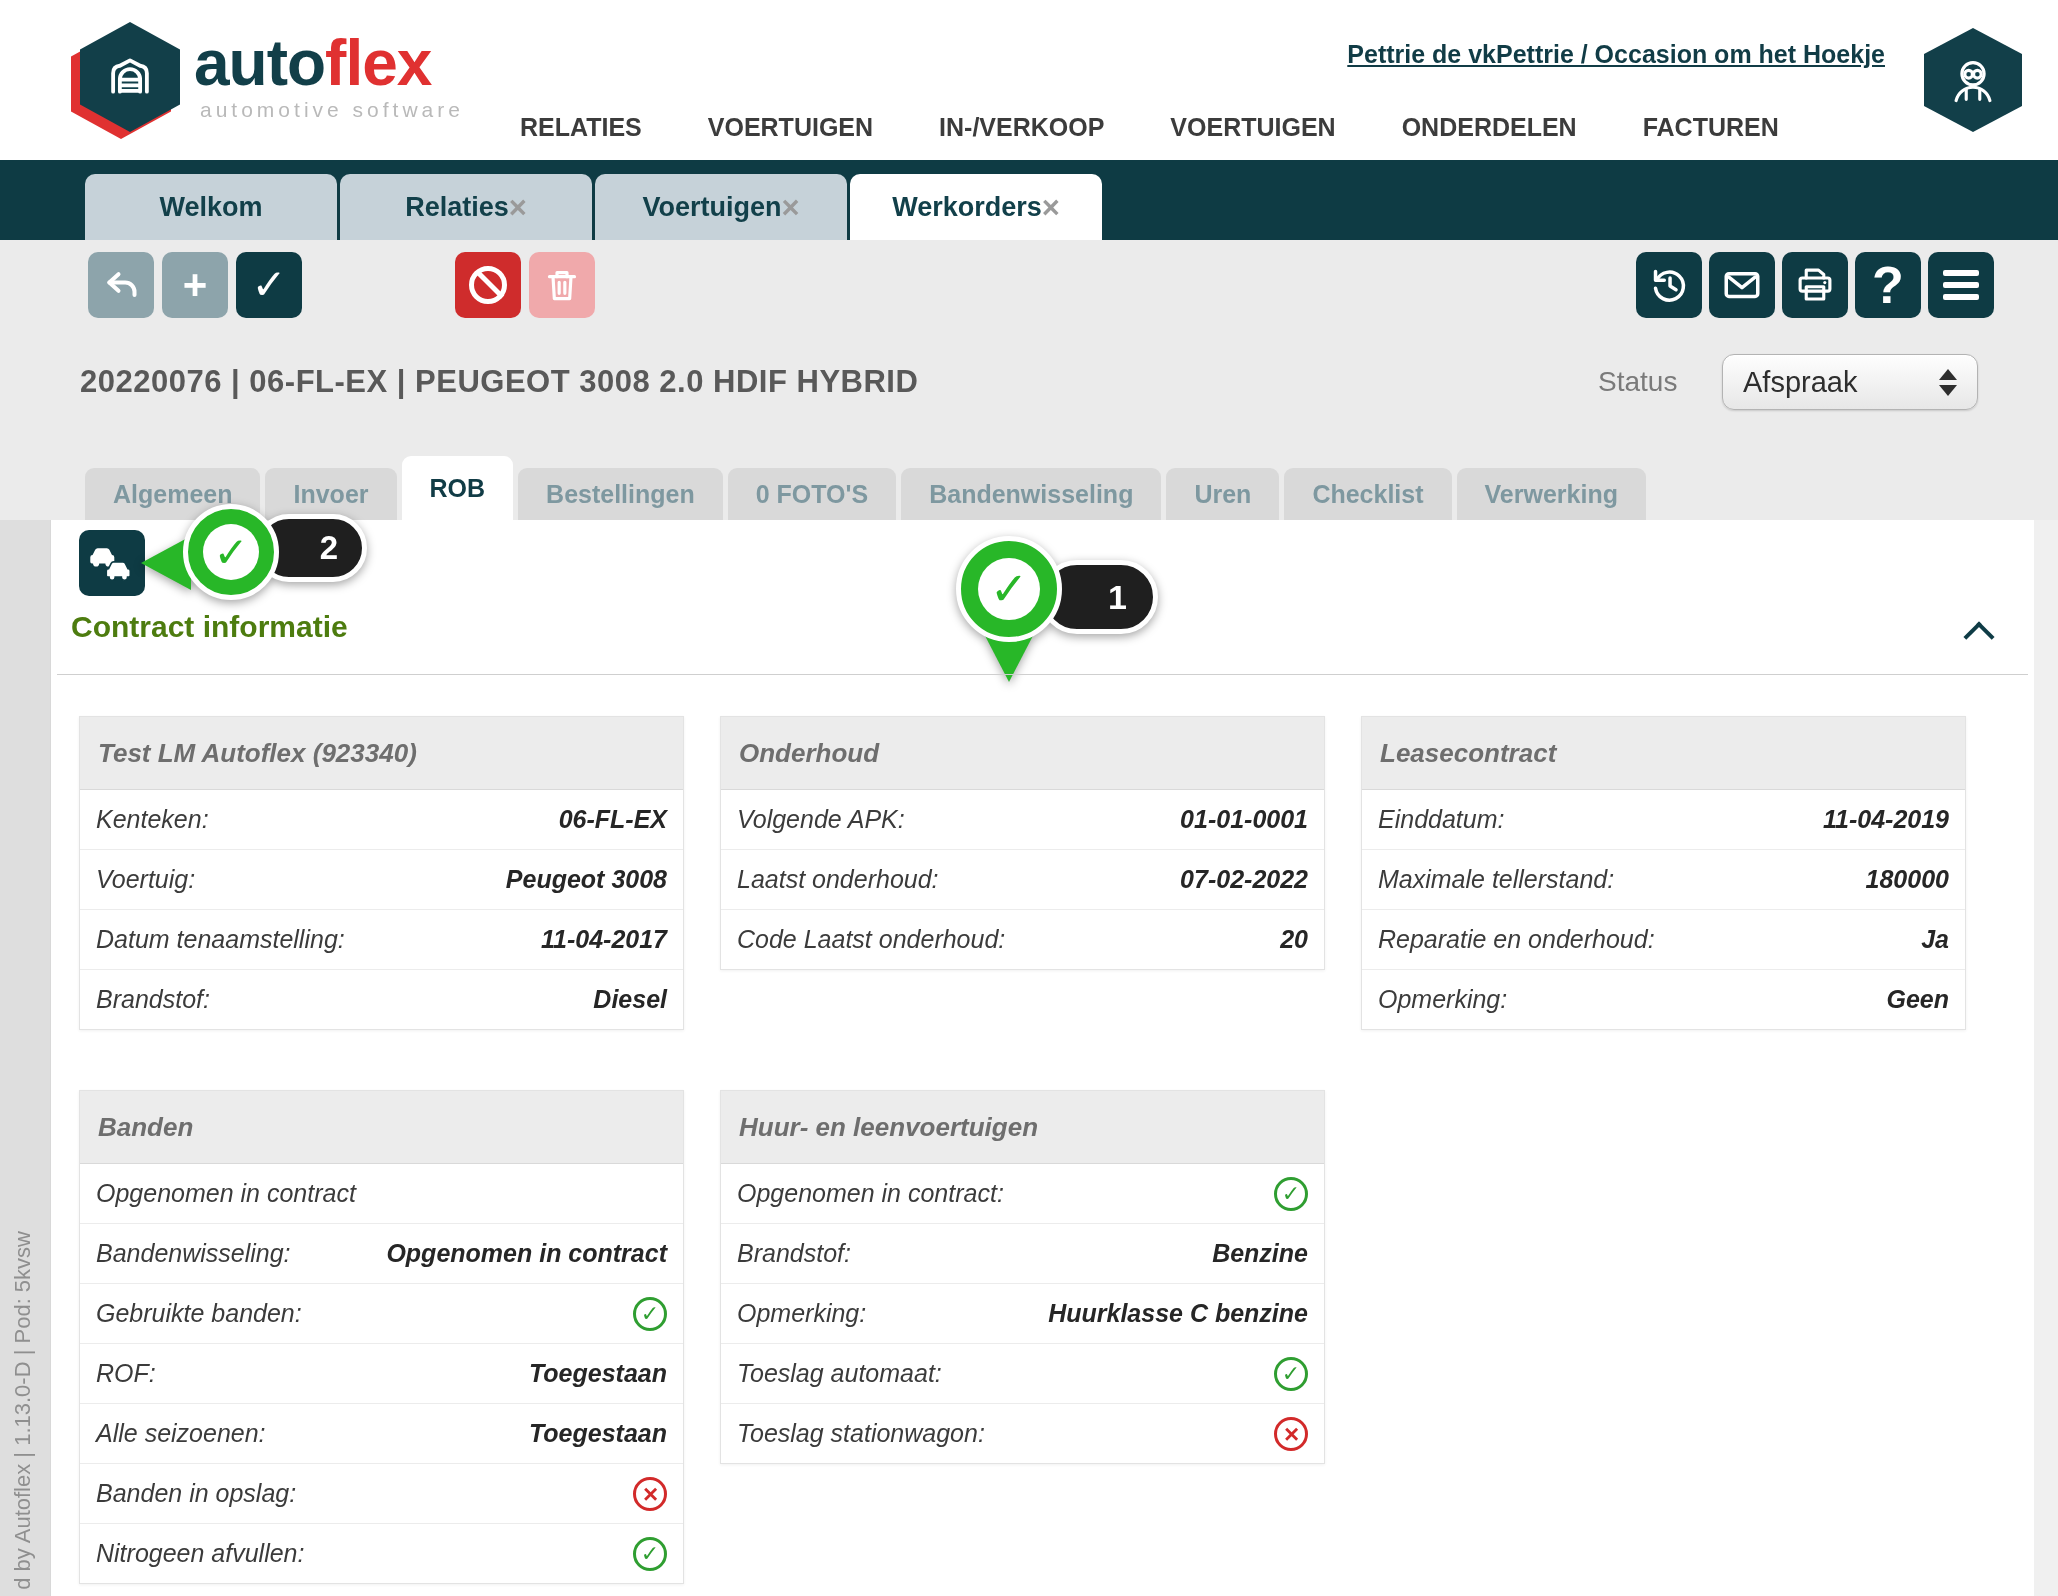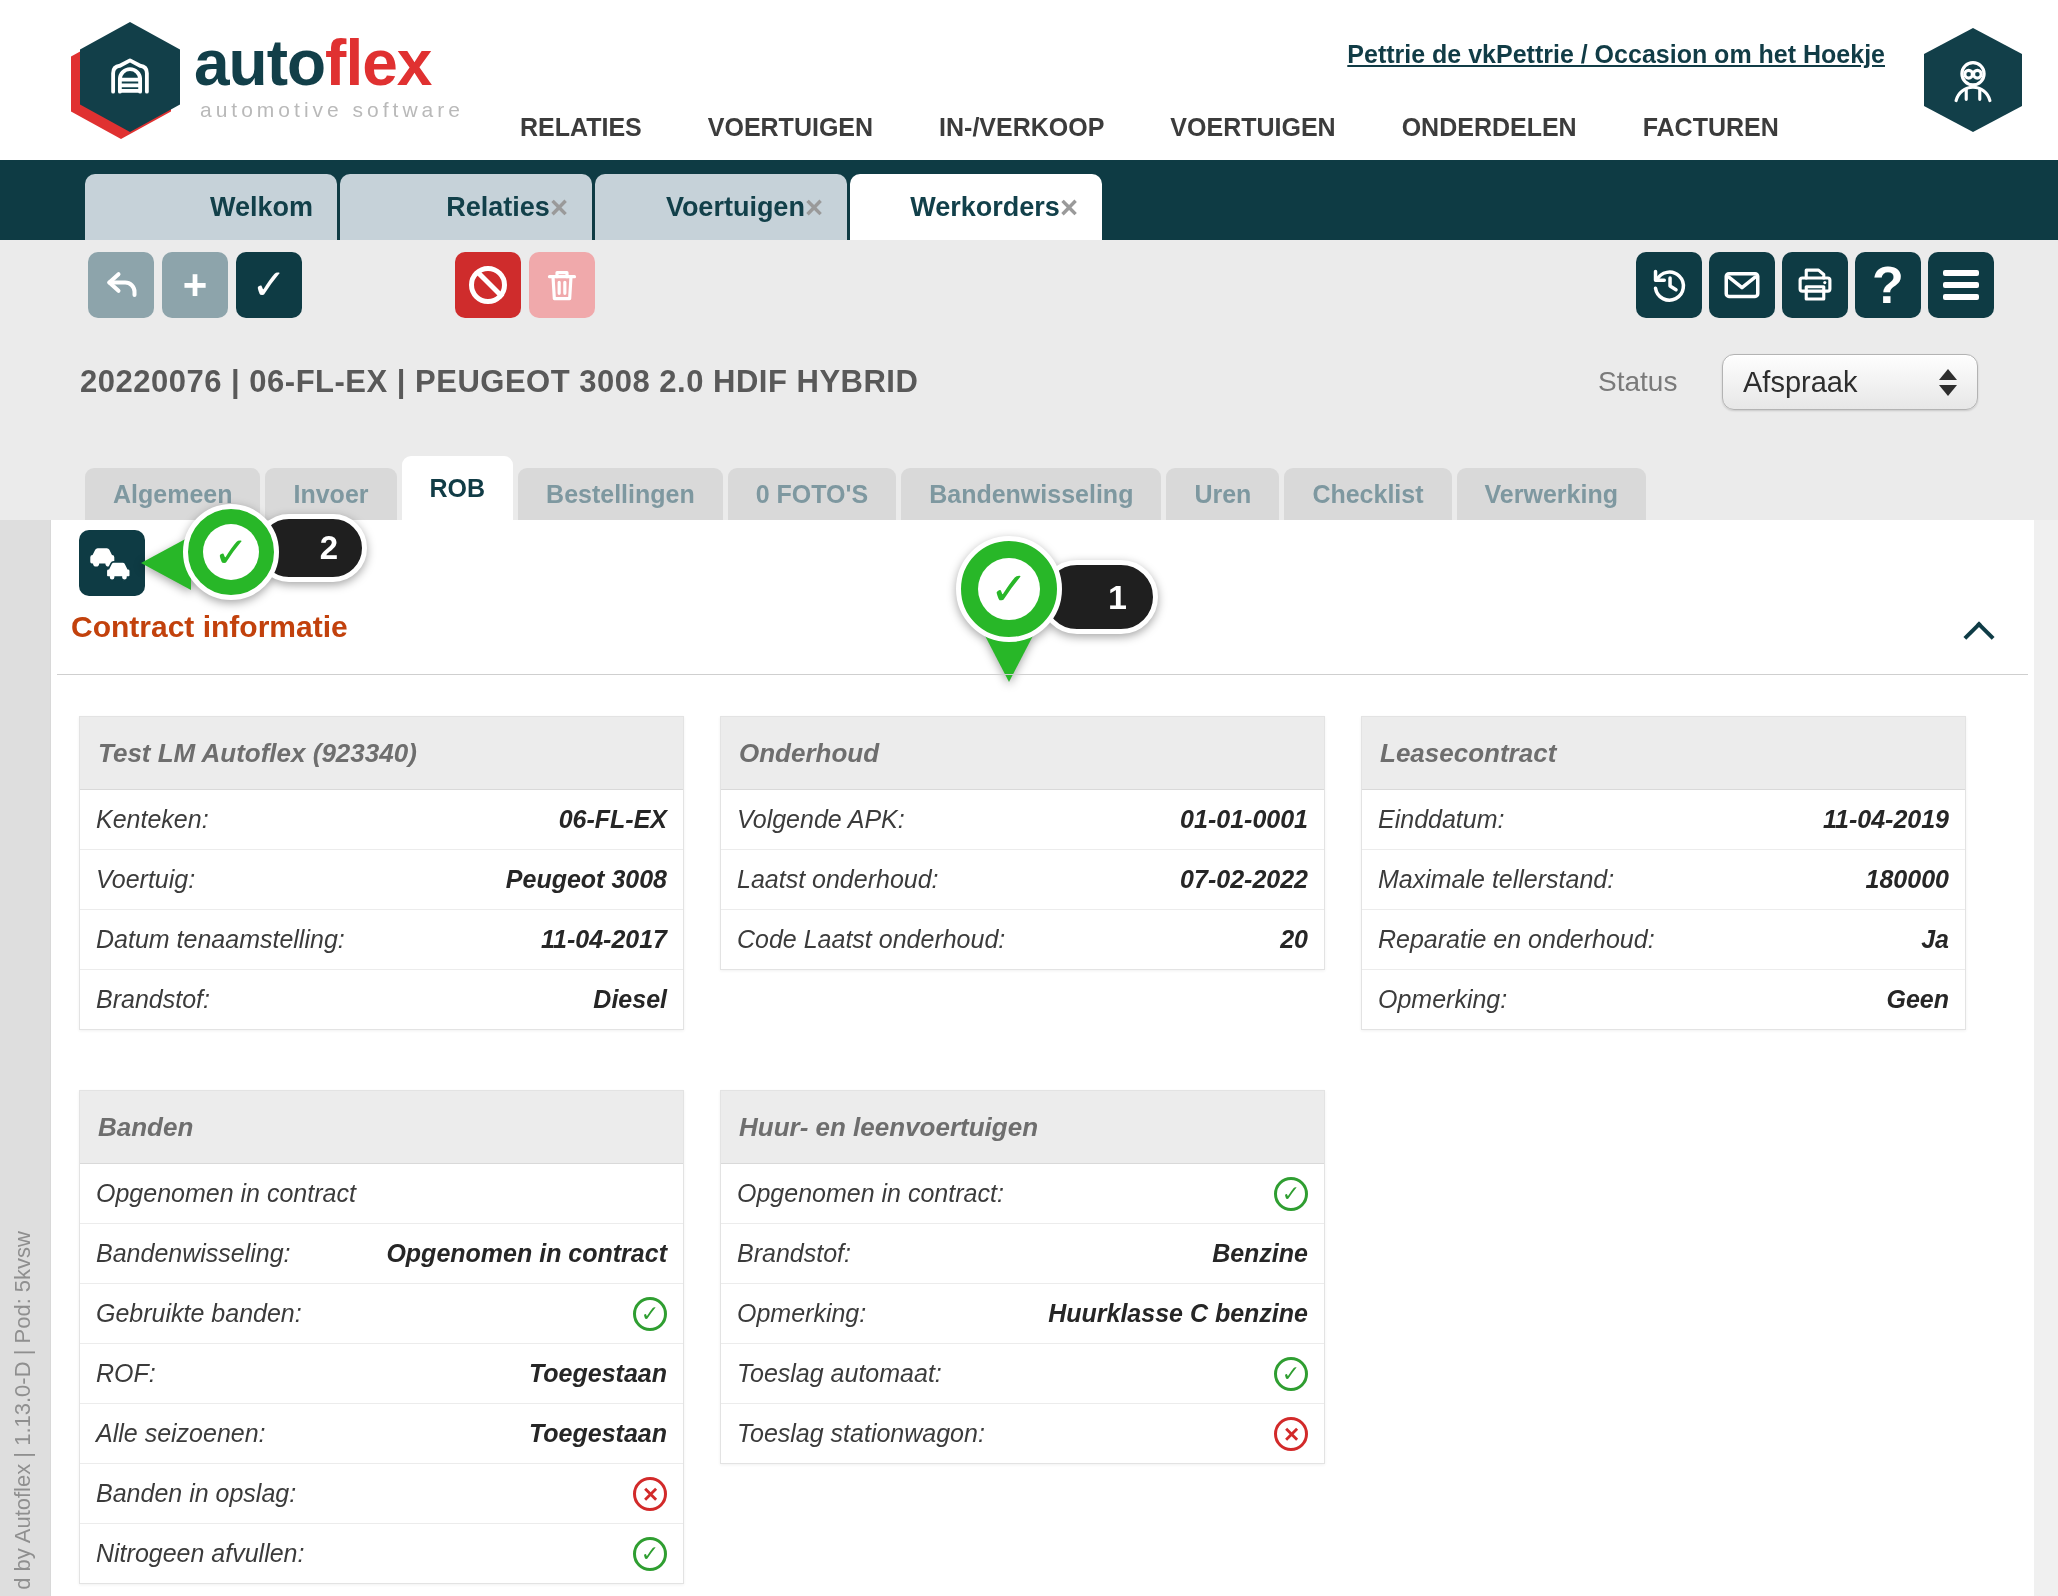--- a/index.html
+++ b/index.html
@@ -25,21 +25,21 @@
   .userlink{position:absolute;top:40px;right:173px;font-size:25px;font-weight:bold;color:#113c46;
             text-decoration:underline;cursor:pointer;margin-left:32px;}
   .avatar{position:absolute;right:36px;top:28px;width:98px;height:104px;background:#123f49;
           clip-path:polygon(50% 0,100% 25%,100% 75%,50% 100%,0 75%,0 25%);
           display:flex;align-items:center;justify-content:center;cursor:pointer;}
 
   
   .tabbar{position:absolute;top:160px;left:0;width:100%;height:80px;background:#0e3b44;
           display:flex;align-items:flex-end;padding-left:85px;gap:3px;box-sizing:border-box;}
   .tab{height:66px;width:252px;background:#c6d2d9;border-radius:10px 10px 0 0;display:flex;
-       align-items:center;justify-content:flex-end;padding:0 24px;box-sizing:border-box;
+       align-items:center;justify-content:center;padding:0 24px;box-sizing:border-box;
        font-size:27px;font-weight:bold;color:#12404a;cursor:pointer;}
   .tab.active{background:#ffffff;}
   .tab-close{color:#9a9a9a;font-size:31px;font-weight:bold;line-height:1;cursor:pointer;}
 
   
   .toolbar{position:absolute;top:240px;left:0;width:100%;height:92px;}
   .tb-group{position:absolute;top:12px;display:flex;gap:8px;}
   .tb-left{left:88px;}
   .tb-mid{left:455px;}
   .tb-right{right:64px;gap:7px;}
@@ -76,21 +76,21 @@
   
   .left-strip{position:absolute;top:520px;left:0;width:50px;bottom:0;background:#dedede;}
   .v-text{position:absolute;left:10px;bottom:6px;writing-mode:vertical-rl;transform:rotate(180deg);
           font-size:22px;color:#8f8f8f;white-space:nowrap;}
   .right-strip{position:absolute;top:520px;right:0;width:24px;bottom:0;background:#f0f0f0;border-left:1px solid #d6d6d6;cursor:pointer;}
 
   
   .panel{position:absolute;top:520px;left:50px;right:24px;bottom:0;background:#ffffff;border-left:1px solid #d8d8d8;}
   .cars-btn{position:absolute;left:28px;top:10px;width:66px;height:66px;background:#0e3b44;border-radius:10px;
             display:flex;align-items:center;justify-content:center;cursor:pointer;}
-  .sec-title{position:absolute;left:20px;top:90px;font-size:30px;font-weight:bold;color:#c2410c;}
+  .sec-title{position:absolute;left:20px;top:90px;font-size:30px;font-weight:bold;color:#4d7c0f;}
   .collapse{position:absolute;right:44px;top:106px;width:18px;height:18px;border-left:4px solid #0f3c46;
             border-top:4px solid #0f3c46;transform:rotate(45deg);cursor:pointer;}
   .sec-rule{position:absolute;left:6px;right:6px;top:154px;border-top:1px solid #cfcfcf;}
 
   
   .marker{position:absolute;filter:drop-shadow(0 3px 5px rgba(0,0,0,.35));cursor:pointer;}
   .disc{position:relative;border-radius:50%;background:#28b728;border:5px solid #fff;
         display:flex;align-items:center;justify-content:center;z-index:2;box-sizing:content-box;}
   .disc .inner{background:#fff;border-radius:50%;display:flex;align-items:center;justify-content:center;
         color:#28b728;font-weight:bold;}

